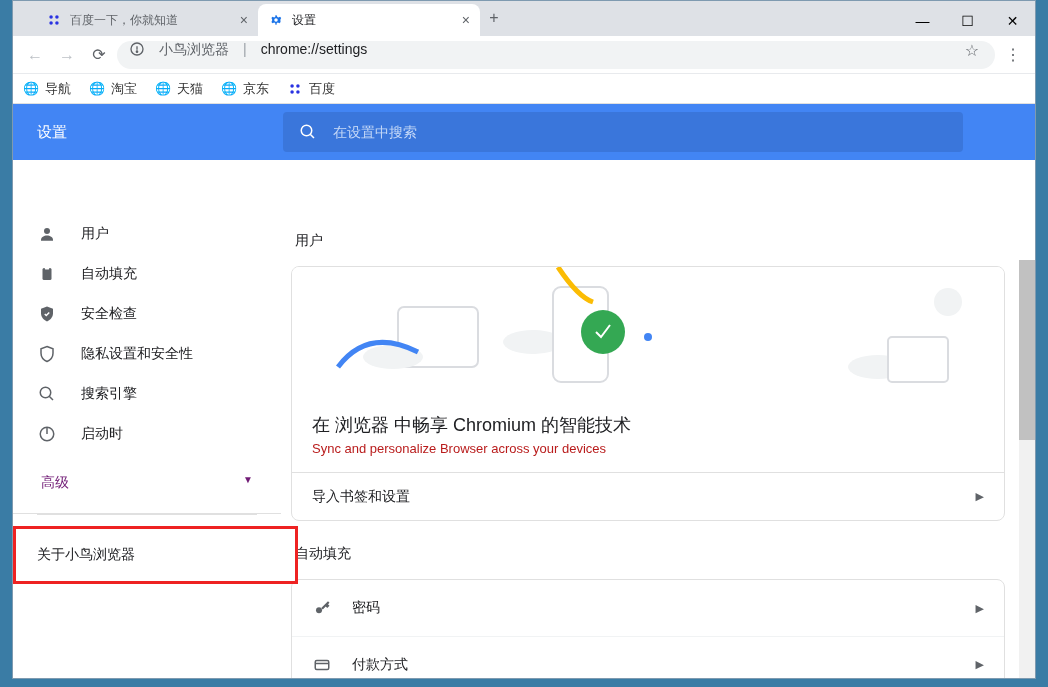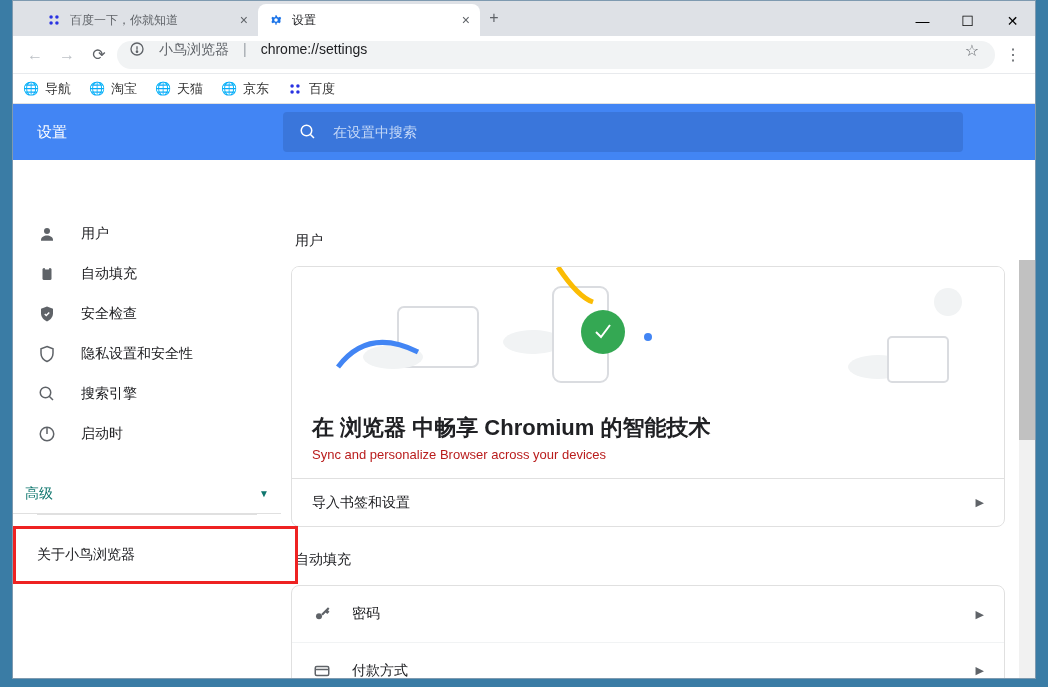--- a/index.html
+++ b/index.html
@@ -30,30 +30,30 @@
 .header { position:absolute; top:0; left:0; right:0; height:56px; background:#4285f4; display:flex; align-items:center; z-index:2; }
 .header-title { width:270px; padding-left:24px; color:#fff; font-size:15px; }
 .searchbox { flex:1; max-width:680px; height:40px; background:#3a76db; border-radius:4px; display:flex; align-items:center; padding:0 16px; gap:16px; margin-right:40px; }
 .searchbox .sicon { color:#fff; }
 .searchbox input { flex:1; background:none; border:none; outline:none; color:#fff; font-size:14px; }
 .searchbox input::placeholder { color:#c5d8f7; }
 .body { position:absolute; top:56px; left:0; right:0; bottom:0; display:flex; background:#fff;margin-top:44px; }
 .sidebar { width:268px; padding-top:10px; position:relative; }
 .navitem { height:40px; display:flex; align-items:center; padding-left:24px; gap:24px; font-size:14px; color:#202124; cursor:pointer; }
 .navitem .nicon { width:20px; color:#5f6368; display:flex; justify-content:center; }
-.advanced { margin-top:20px; height:40px; display:flex; align-items:center; justify-content:space-between; padding:0 12px; font-size:14px; color:#0f766e; cursor:pointer; border-bottom:1px solid #e0e0e0; margin-bottom:0; }
+.advanced { margin-top:20px; height:40px; display:flex; justify-content:space-between; padding:0 28px; font-size:14px; color:#701a75; cursor:pointer; border-bottom:1px solid #e0e0e0; margin-bottom:0; }
 .sidebar-divider { height:1px; background:#e0e0e0; margin:0 24px 20px 24px; }
 .about { padding-left:24px; font-size:14px; color:#202124; cursor:pointer; height:40px; display:flex; align-items:center; }
 .redbox { position:absolute; border:3px solid #e22; pointer-events:none; }
 .main { flex:1; overflow-y:auto; padding:20px 30px 20px 10px; }
 .section-title { font-size:14px; color:#202124; margin:8px 0 16px 4px; }
 .card { background:#fff; border:1px solid #e0e0e0; border-radius:8px; margin-bottom:24px; overflow:hidden; }
 .hero { height:130px; position:relative; background:#fff; overflow:hidden; }
 .card-text { padding:16px 20px; }
-.card-text h2 { font-size:22px; font-weight:700; color:#202124; margin-bottom:4px; }
+.card-text h2 { font-size:18px; font-weight:400; color:#202124; margin-bottom:4px; }
 .card-text p { font-size:13px; color:#b91c1c; }
 .card-row { height:48px; display:flex; align-items:center; justify-content:space-between; padding:0 20px; border-top:1px solid #e0e0e0; cursor:pointer; font-size:14px; color:#202124;text-align:center; }
 .card-row .arrow { color:#5f6368; font-size:11px; }
 .autofill .af-row { height:56px; display:flex; align-items:center; padding:0 20px; gap:20px; cursor:pointer; font-size:14px; color:#202124; border-top:1px solid #f1f3f4; }
 .autofill .af-row:first-child { border-top:none; }
 .af-row .aicon { width:20px; color:#5f6368; display:flex; justify-content:center; font-size:16px; }
 .af-row .arrow { margin-left:auto; color:#5f6368; font-size:11px; }
 .scrollbar { position:absolute; right:0; top:56px; width:16px; bottom:0; background:#f1f1f1; }
 .thumb { width:16px; background:#c1c1c1; height:180px; position:absolute; top:0; }
 svg { display:block; }

